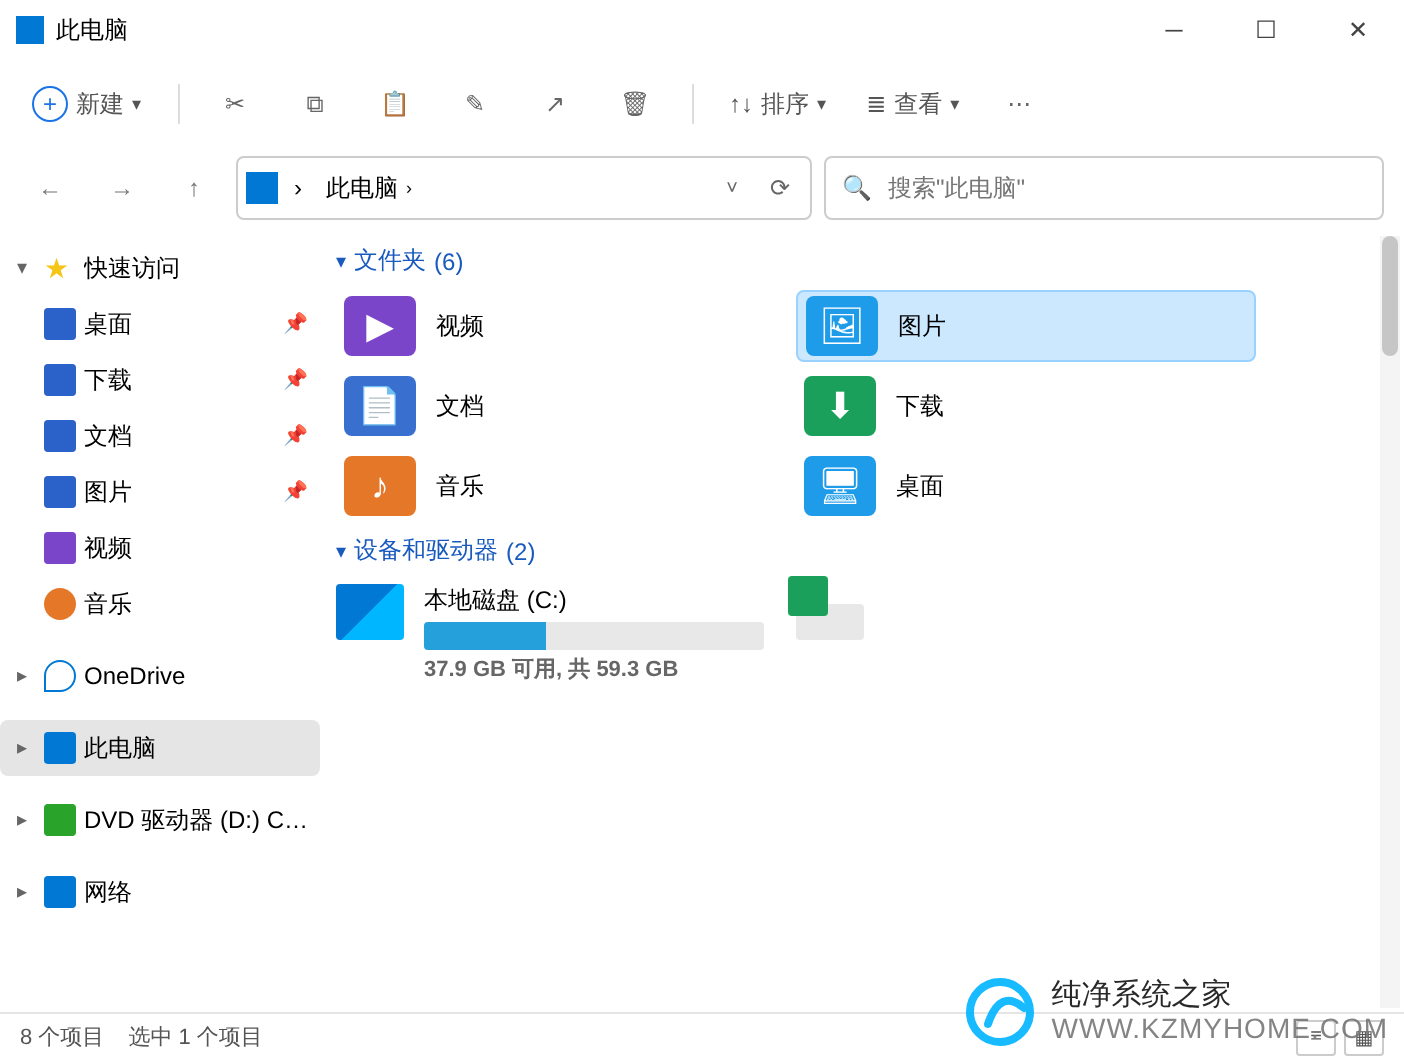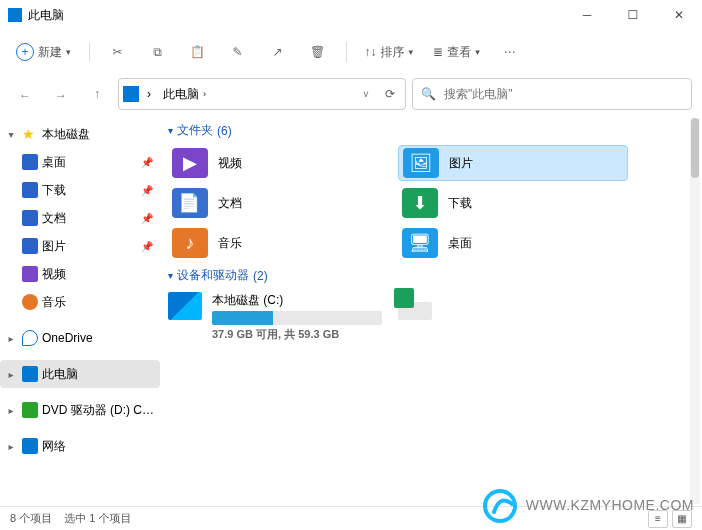--- a/index.html
+++ b/index.html
@@ -165,21 +165,21 @@
     <input placeholder="搜索&quot;此电脑&quot;" style="">
   </div>
 </div>
 
 <div class="body">
 
   <div class="sidebar">
     <div class="item">
       <span class="tw">▾</span>
       <span class="ic star">★</span>
-      <span class="lbl">本地磁盘</span>
+      <span class="lbl">快速访问</span>
     </div>
     <div class="item sub">
         <span class="ic desk"></span>
         <span class="lbl">桌面</span>
         <span class="pin">📌</span>
       </div>
     <div class="item sub">
         <span class="ic down"></span>
         <span class="lbl">下载</span>
         <span class="pin">📌</span>
@@ -296,15 +296,16 @@
     <div class="viewbtn">▦</div>
   </div>
 </div>
 
 <div class="watermark">
   <svg class="wm-ic" viewBox="0 0 36 36">
     <circle cx="18" cy="18" r="15" fill="none" stroke="#00b4ff" stroke-width="4"></circle>
     <path d="M12 24 Q18 6 30 16" fill="none" stroke="#00b4ff" stroke-width="4" stroke-linecap="round"></path>
   </svg>
   <div class="wm-text">
+    <span class="a">纯净系统之家</span>
     <span class="b">WWW.KZMYHOME.COM</span>
   </div>
 </div>
 
 </body></html>

